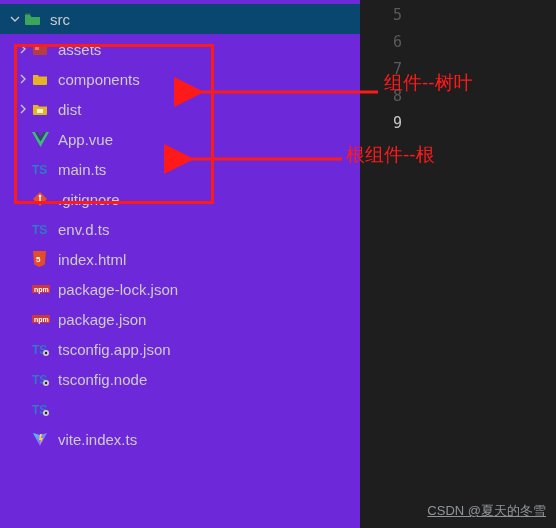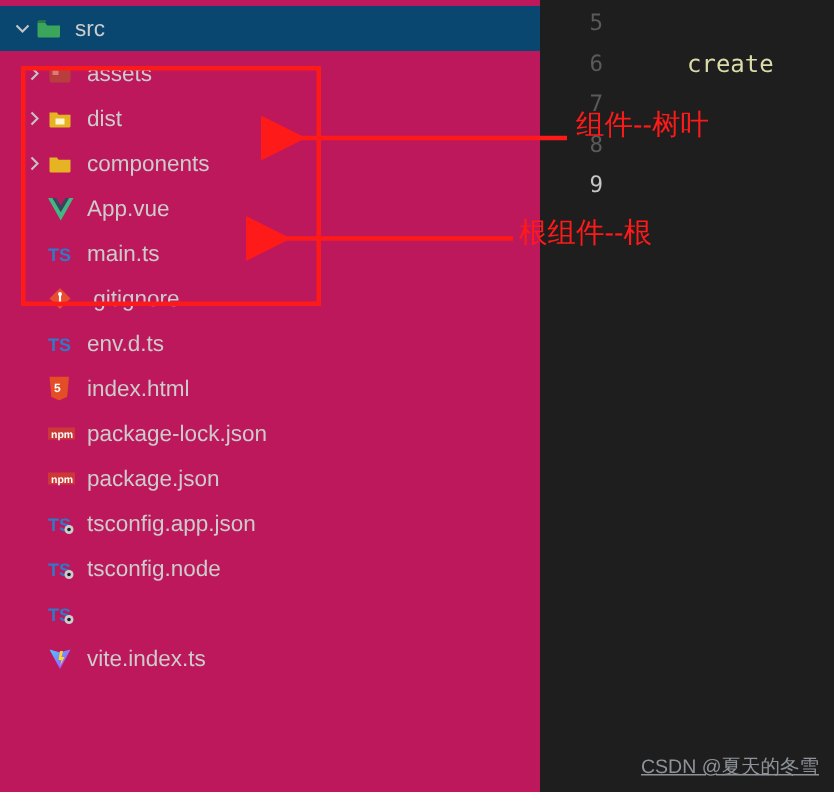--- a/index.html
+++ b/index.html
@@ -7,21 +7,21 @@
   body {
     font-family: "Segoe UI", -apple-system, sans-serif;
     font-size: 14px;
     background: #1e1e1e;
     color: #ccc;
     position: relative;
   }
   .wrap { display: flex; width: 100%; height: 100%; }
   .sidebar {
     width: 360px;
-    background: #be185d;
+    background: #6d28d9;
     padding-top: 4px;
     position: relative;
     z-index: 1;
   }
   .tree-row {
     display: flex;
     align-items: center;
     height: 30px;
     padding-left: 8px;
     cursor: pointer;
@@ -147,38 +147,38 @@
 
     <div class="tree-row d1">
       <span class="arrow">
         <svg width="12" height="12" viewBox="0 0 12 12">
             <path d="M4 2 L8 6 L4 10" fill="none" stroke="#c5c5c5" stroke-width="1.4"></path>
           </svg>
       </span>
       <span class="ico">
         <svg width="16" height="14" viewBox="0 0 16 14">
             <path d="M1 3h5l1 1.5h8V12a1 1 0 0 1-1 1H2a1 1 0 0 1-1-1V3z" fill="#e6b422"></path>
-            <rect x="5" y="7" width="6" height="4" fill="#fff6cf"></rect>
-          </svg>
-      </span>
-      <span class="lbl">dist</span>
+          </svg>
+      </span>
+      <span class="lbl">components</span>
     </div>
 
     <div class="tree-row d1">
       <span class="arrow">
         <svg width="12" height="12" viewBox="0 0 12 12">
             <path d="M4 2 L8 6 L4 10" fill="none" stroke="#c5c5c5" stroke-width="1.4"></path>
           </svg>
       </span>
       <span class="ico">
         <svg width="16" height="14" viewBox="0 0 16 14">
             <path d="M1 3h5l1 1.5h8V12a1 1 0 0 1-1 1H2a1 1 0 0 1-1-1V3z" fill="#e6b422"></path>
-          </svg>
-      </span>
-      <span class="lbl">components</span>
+            <rect x="5" y="7" width="6" height="4" fill="#fff6cf"></rect>
+          </svg>
+      </span>
+      <span class="lbl">dist</span>
     </div>
 
     <div class="tree-row d1">
       <span class="arrow-sp"></span>
       <span class="ico">
         <svg width="17" height="15" viewBox="0 0 17 15">
             <path d="M0 0h3l5.5 9L14 0h3L8.5 15 0 0z" fill="#41b883"></path>
             <path d="M3 0h2.5l3 5 3-5H14L8.5 9.5 3 0z" fill="#34495e"></path>
           </svg>
       </span>
@@ -305,27 +305,20 @@
 
   </div>
 
   <div class="editor">
     <div class="gutter">
       <div class="ln">5</div>
       <div class="ln">6</div>
       <div class="ln">7</div>
       <div class="ln">8</div>
       <div class="ln cur">9</div>
-    </div>
-    <div class="code">
-      <div class="row"></div>
-      <div class="row"><span class="tok-fn">create</span></div>
-      <div class="row"></div>
-      <div class="row"></div>
-      <div class="row"></div>
     </div>
   </div>
 </div>
 
 <div class="overlay">
   <div class="redbox"></div>
   <svg class="arrows">
     <defs>
       <marker id="ah" markerWidth="12" markerHeight="10" refX="2" refY="5" orient="auto">
         <path d="M10 0 L0 5 L10 10 z" fill="#ff1a1a"></path>

